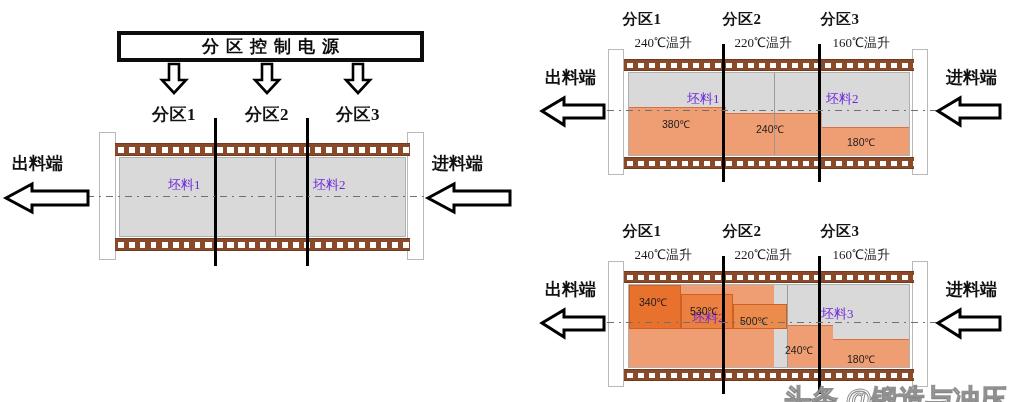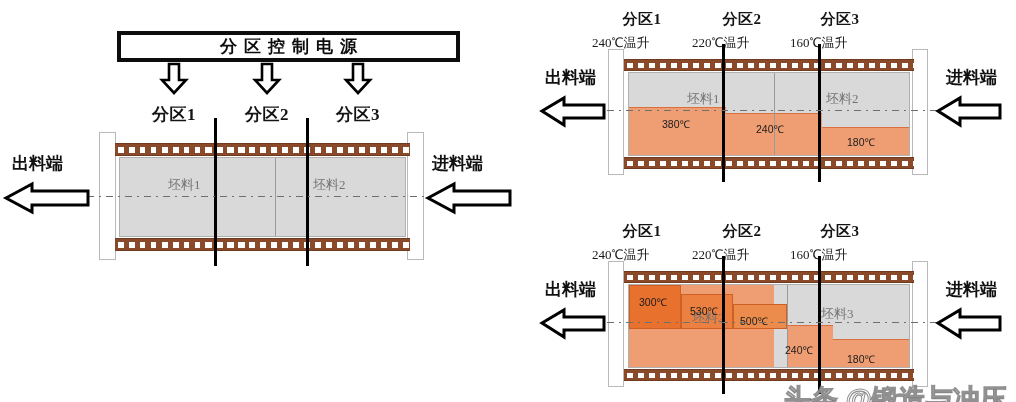--- a/index.html
+++ b/index.html
@@ -13,29 +13,29 @@
 
   
   .zone-title{
     font-family:"Liberation Serif",serif;
     font-weight:bold;font-size:17px;color:#141414;
     white-space:nowrap;text-align:center;letter-spacing:.5px;
   }
   .zone-title.sm{font-size:15px;}
   .rise{
     font-family:"Liberation Serif",serif;
-    font-size:13px;color:#1a1a1a;white-space:nowrap;text-align:left;
+    font-size:13px;color:#1a1a1a;white-space:nowrap;text-align:right;
   }
   .end-label{
     font-family:Liberation Mono, monospace;
     font-weight:bold;font-size:17px;color:#111;white-space:nowrap;
   }
   .billet-label{
     font-family:"Liberation Serif",serif;
-    font-size:13px;color:#737373;white-space:nowrap;
+    font-size:13px;color:#6d28d9;white-space:nowrap;
   }
   .temp-label{
     font-family:"Liberation Sans",sans-serif;
     font-size:10.5px;color:#1b1b1b;white-space:nowrap;
   }
 
   
   .psu{
     border:3px solid #0d0d0d;background:#fff;
     display:flex;align-items:center;justify-content:center;
@@ -116,21 +116,21 @@
     opacity:.93;
   }
 </style>
 </head>
 <body>
 
 <div class="stage">
 
   <div class="abs" style="left:0;top:0;width:540px;height:290px;">
 
-    <div class="psu abs" style="left:117px;top:31px;width:343px;height:31px;">
+    <div class="psu abs" style="left:117px;top:31px;width:307px;height:31px;">
       <div class="psu-inner">
         <span class="psu-text">分区控制电源</span>
       </div>
     </div>
 
     <svg class="arrow abs" style="left:161px;top:64px;" width="26" height="30" viewBox="0 0 26 30">
       <polygon points="8,0 18,0 18,16 25,16 13,29 1,16 8,16" fill="#ffffff" stroke="#000" stroke-width="2.6" stroke-linejoin="miter"></polygon>
     </svg>
     <svg class="arrow abs" style="left:254px;top:64px;" width="26" height="30" viewBox="0 0 26 30">
       <polygon points="8,0 18,0 18,16 25,16 13,29 1,16 8,16" fill="#ffffff" stroke="#000" stroke-width="2.6" stroke-linejoin="miter"></polygon>
@@ -263,21 +263,21 @@
       <div class="heat" style="left:158px;bottom:0;width:46px;height:42px;background:#ef9e73;border-top:1px solid #d9703f;"></div>
 
       <div class="heat" style="left:204px;bottom:0;width:78px;height:28px;background:#ef9e73;border-top:1px solid #d9703f;"></div>
 
       <div class="sep" style="left:158px;"></div>
     </div>
 
     <div class="billet-label abs" style="left:152px;top:94px;">坯料2</div>
     <div class="billet-label abs" style="left:281px;top:90px;">坯料3</div>
 
-    <div class="temp-label abs" style="left:99px;top:80px;">300℃</div>
+    <div class="temp-label abs" style="left:99px;top:80px;">340℃</div>
     <div class="temp-label abs" style="left:150px;top:89px;">530℃</div>
     <div class="temp-label abs" style="left:200px;top:99px;">500℃</div>
     <div class="temp-label abs" style="left:245px;top:128px;">240℃</div>
     <div class="temp-label abs" style="left:307px;top:137px;">180℃</div>
 
     <div class="divider" style="left:182px;top:41px;height:138px;"></div>
     <div class="divider" style="left:278px;top:41px;height:138px;"></div>
 
     <div class="centerline dashdot" style="left:10px;top:107px;width:450px;"></div>
 

